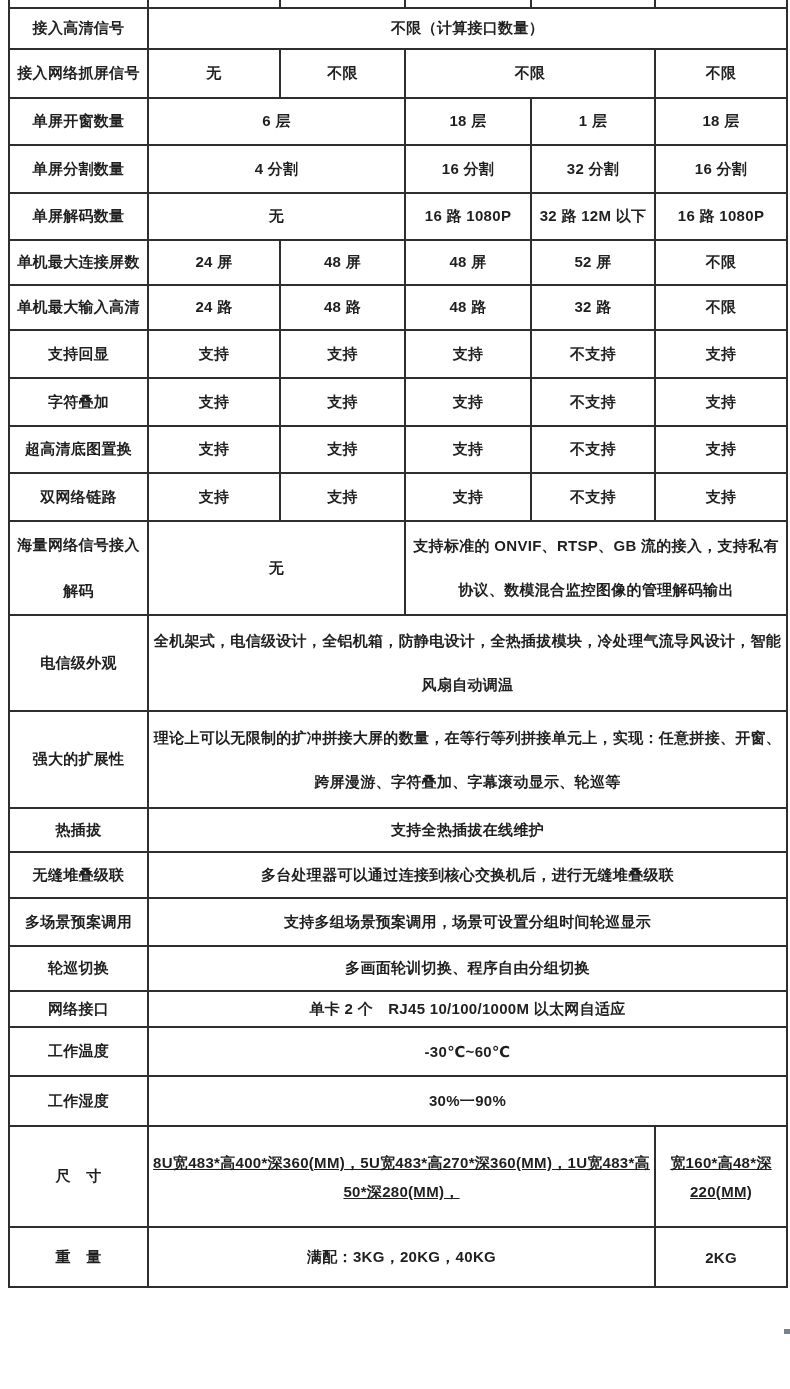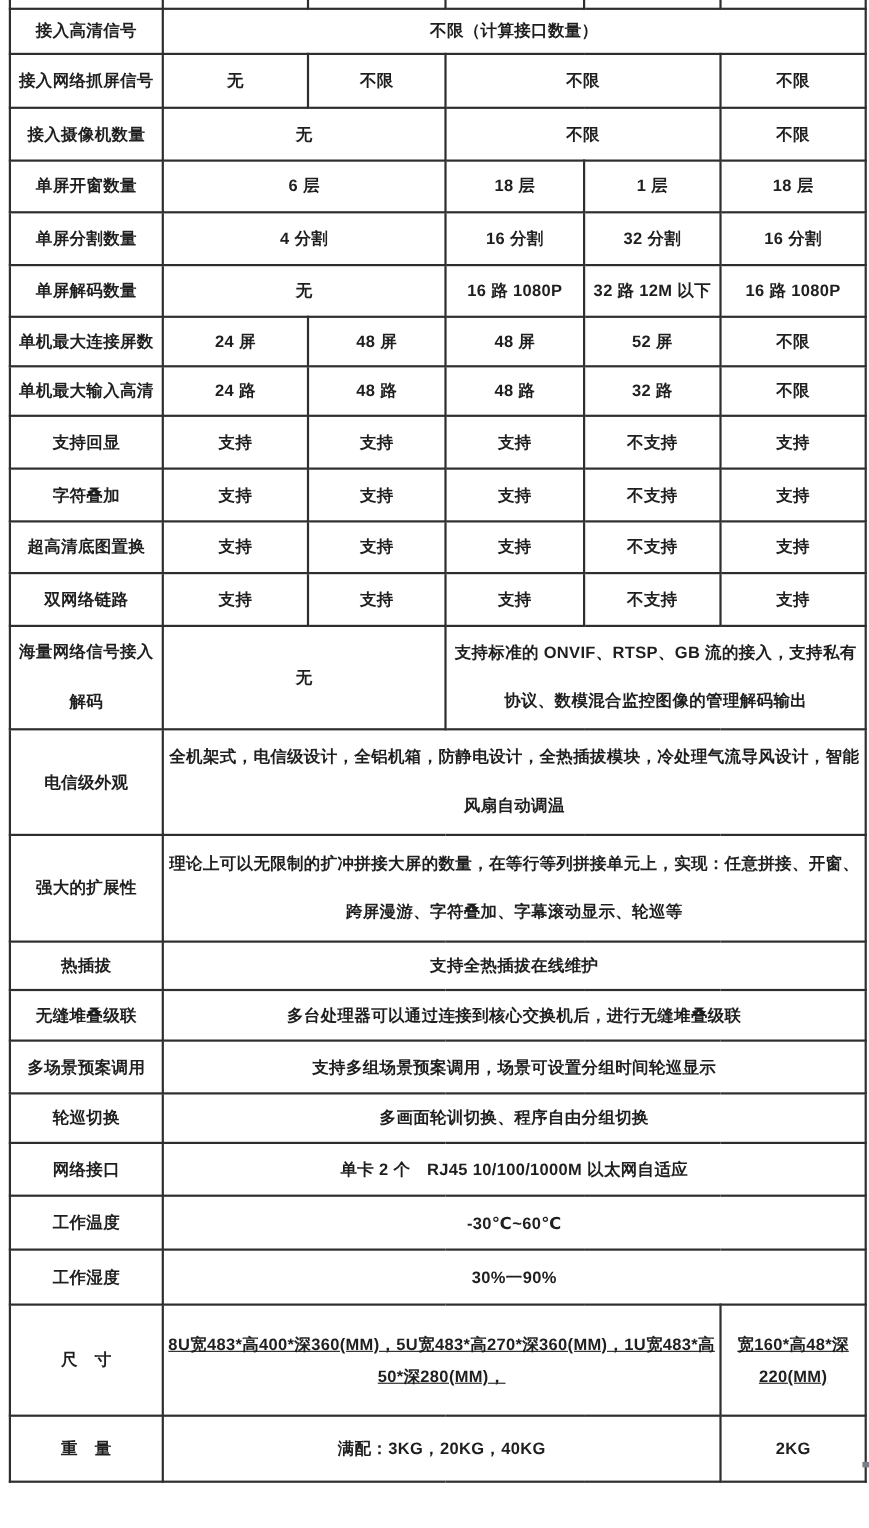--- a/index.html
+++ b/index.html
@@ -82,26 +82,20 @@
   </tr>
 
   <tr style="height:49px">
     <td class="lbl">接入网络抓屏信号</td>
     <td>无</td>
     <td>不限</td>
     <td colspan="2">不限</td>
     <td>不限</td>
   </tr>
 
-  <tr style="height:48px">
-    <td class="lbl">接入摄像机数量</td>
-    <td colspan="2">无</td>
-    <td colspan="2">不限</td>
-    <td>不限</td>
-  </tr>
 
   <tr style="height:47px">
     <td class="lbl">单屏开窗数量</td>
     <td colspan="2">6 层</td>
     <td>18 层</td>
     <td>1 层</td>
     <td>18 层</td>
   </tr>
 
   <tr style="height:48px">
@@ -203,21 +197,21 @@
   <tr style="height:48px">
     <td class="lbl">多场景预案调用</td>
     <td colspan="5" class="lt">支持多组场景预案调用，场景可设置分组时间轮巡显示</td>
   </tr>
 
   <tr style="height:45px">
     <td class="lbl">轮巡切换</td>
     <td colspan="5" class="lt">多画面轮训切换、程序自由分组切换</td>
   </tr>
 
-  <tr style="height:48px">
+  <tr style="height:36px">
     <td class="lbl">网络接口</td>
     <td colspan="5" class="lt">单卡 2 个　RJ45 10/100/1000M 以太网自适应</td>
   </tr>
 
   <tr style="height:49px">
     <td class="lbl">工作温度</td>
     <td colspan="5" class="lt">-30℃~60℃</td>
   </tr>
 
   <tr style="height:50px">

